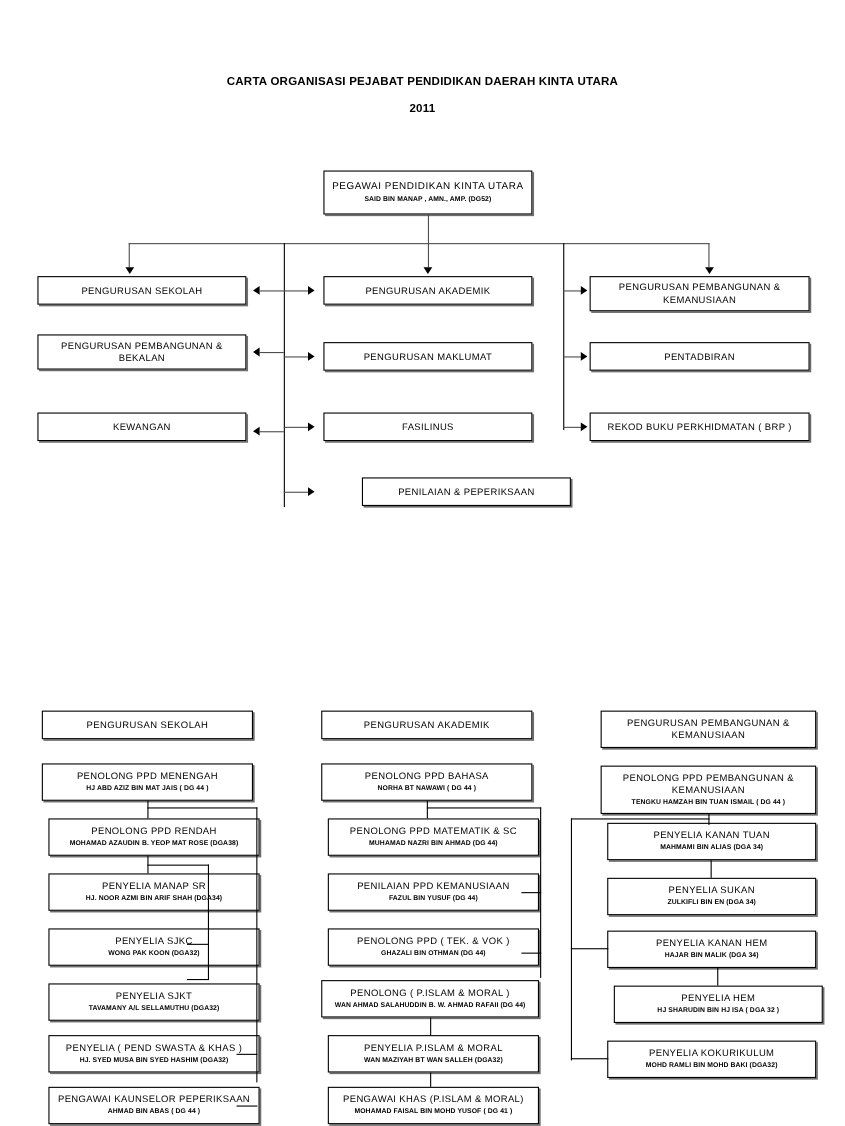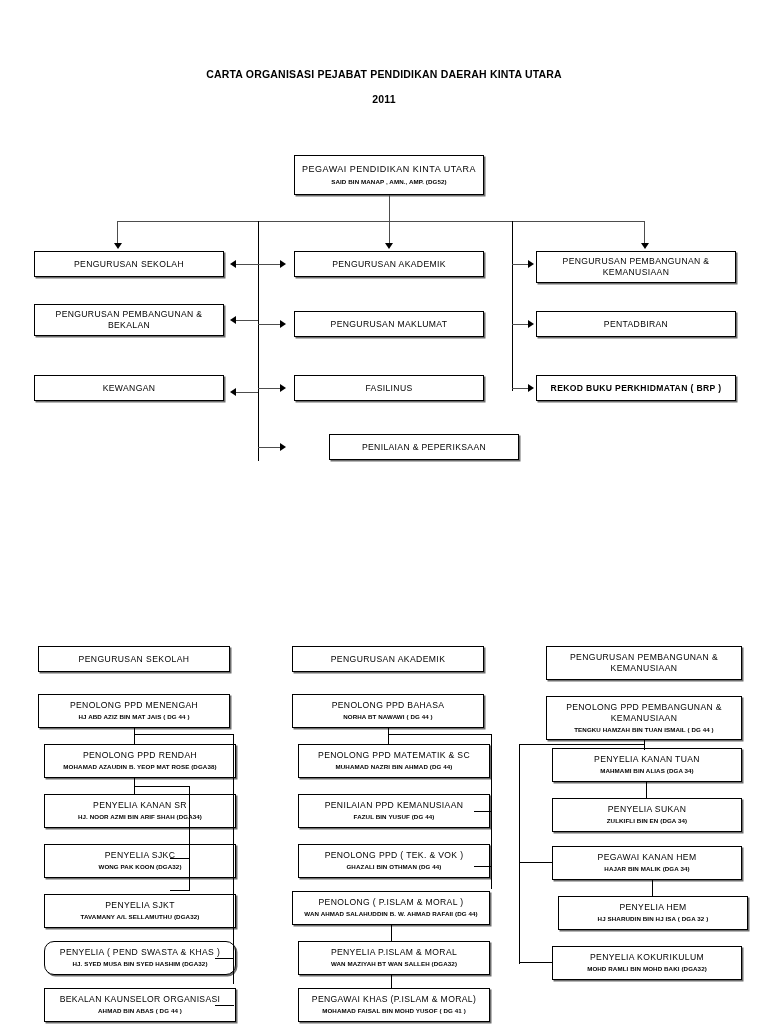--- a/index.html
+++ b/index.html
@@ -161,21 +161,21 @@
 <div class="ln h" style="left:258px; top:447px; width:24px;"></div>
 <div class="arrow right" style="left:280px; top:443px;"></div>
 
 <div class="box nosub" style="left:536px; top:251px; width:200px; height:32px;">
   <div class="b-title">PENGURUSAN PEMBANGUNAN &amp;
 KEMANUSIAAN</div>
 </div>
 <div class="box nosub" style="left:536px; top:311px; width:200px; height:26px;">
   <div class="b-title">PENTADBIRAN</div>
 </div>
-<div class="box nosub" style="left:536px; top:375px; width:200px; height:26px;font-weight:bold;">
+<div class="box nosub" style="left:536px; top:375px; width:200px; height:26px;">
   <div class="b-title">REKOD BUKU PERKHIDMATAN ( BRP )</div>
 </div>
 
 <div class="ln h" style="left:512px; top:264px; width:18px;"></div>
 <div class="arrow right" style="left:528px; top:260px;"></div>
 <div class="ln h" style="left:512px; top:324px; width:18px;"></div>
 <div class="arrow right" style="left:528px; top:320px;"></div>
 <div class="ln h" style="left:512px; top:388px; width:18px;"></div>
 <div class="arrow right" style="left:528px; top:384px;"></div>
 
@@ -185,37 +185,37 @@
 
 <div class="box" style="left:38px; top:694px; width:192px; height:34px;">
   <div class="b-title">PENOLONG PPD MENENGAH</div>
   <div class="b-sub">HJ ABD AZIZ BIN MAT JAIS ( DG 44 )</div>
 </div>
 <div class="box" style="left:44px; top:744px; width:192px; height:34px;">
   <div class="b-title">PENOLONG PPD RENDAH</div>
   <div class="b-sub">MOHAMAD AZAUDIN B. YEOP MAT ROSE (DGA38)</div>
 </div>
 <div class="box" style="left:44px; top:794px; width:192px; height:34px;">
-  <div class="b-title">PENYELIA KANAN SR</div>
+  <div class="b-title">PENYELIA MANAP SR</div>
   <div class="b-sub">HJ. NOOR AZMI BIN ARIF SHAH (DGA34)</div>
 </div>
 <div class="box" style="left:44px; top:844px; width:192px; height:34px;">
   <div class="b-title">PENYELIA SJKC</div>
   <div class="b-sub">WONG PAK KOON (DGA32)</div>
 </div>
 <div class="box" style="left:44px; top:894px; width:192px; height:34px;">
   <div class="b-title">PENYELIA SJKT</div>
   <div class="b-sub">TAVAMANY A/L SELLAMUTHU (DGA32)</div>
 </div>
-<div class="box" style="left:44px; top:941px; width:192px; height:34px;border-radius:10px;">
+<div class="box" style="left:44px; top:941px; width:192px; height:34px;">
   <div class="b-title">PENYELIA ( PEND SWASTA &amp; KHAS )</div>
   <div class="b-sub">HJ. SYED MUSA BIN SYED HASHIM (DGA32)</div>
 </div>
 <div class="box" style="left:44px; top:988px; width:192px; height:34px;">
-  <div class="b-title">BEKALAN KAUNSELOR ORGANISASI</div>
+  <div class="b-title">PENGAWAI KAUNSELOR PEPERIKSAAN</div>
   <div class="b-sub">AHMAD BIN ABAS ( DG 44 )</div>
 </div>
 
 <div class="ln v blk" style="left:134px; top:728px; height:16px;"></div>
 <div class="ln h blk" style="left:134px; top:734px; width:100px;"></div>
 <div class="ln v blk" style="left:233px; top:734px; height:250px;"></div>
 <div class="ln h blk" style="left:215px; top:1005px; width:19px;"></div>
 <div class="ln h blk" style="left:215px; top:958px; width:19px;"></div>
 
 <div class="ln v blk" style="left:134px; top:778px; height:16px;"></div>
@@ -277,21 +277,21 @@
 </div>
 <div class="box" style="left:552px; top:748px; width:190px; height:34px;">
   <div class="b-title">PENYELIA KANAN TUAN</div>
   <div class="b-sub">MAHMAMI BIN ALIAS  (DGA 34)</div>
 </div>
 <div class="box" style="left:552px; top:798px; width:190px; height:34px;">
   <div class="b-title">PENYELIA SUKAN</div>
   <div class="b-sub">ZULKIFLI BIN EN (DGA 34)</div>
 </div>
 <div class="box" style="left:552px; top:846px; width:190px; height:34px;">
-  <div class="b-title">PEGAWAI KANAN HEM</div>
+  <div class="b-title">PENYELIA KANAN HEM</div>
   <div class="b-sub">HAJAR BIN MALIK (DGA 34)</div>
 </div>
 <div class="box" style="left:558px; top:896px; width:190px; height:34px;">
   <div class="b-title">PENYELIA HEM</div>
   <div class="b-sub">HJ SHARUDIN BIN HJ ISA ( DGA 32 )</div>
 </div>
 <div class="box" style="left:552px; top:946px; width:190px; height:34px;">
   <div class="b-title">PENYELIA KOKURIKULUM</div>
   <div class="b-sub">MOHD RAMLI BIN MOHD BAKI (DGA32)</div>
 </div>

